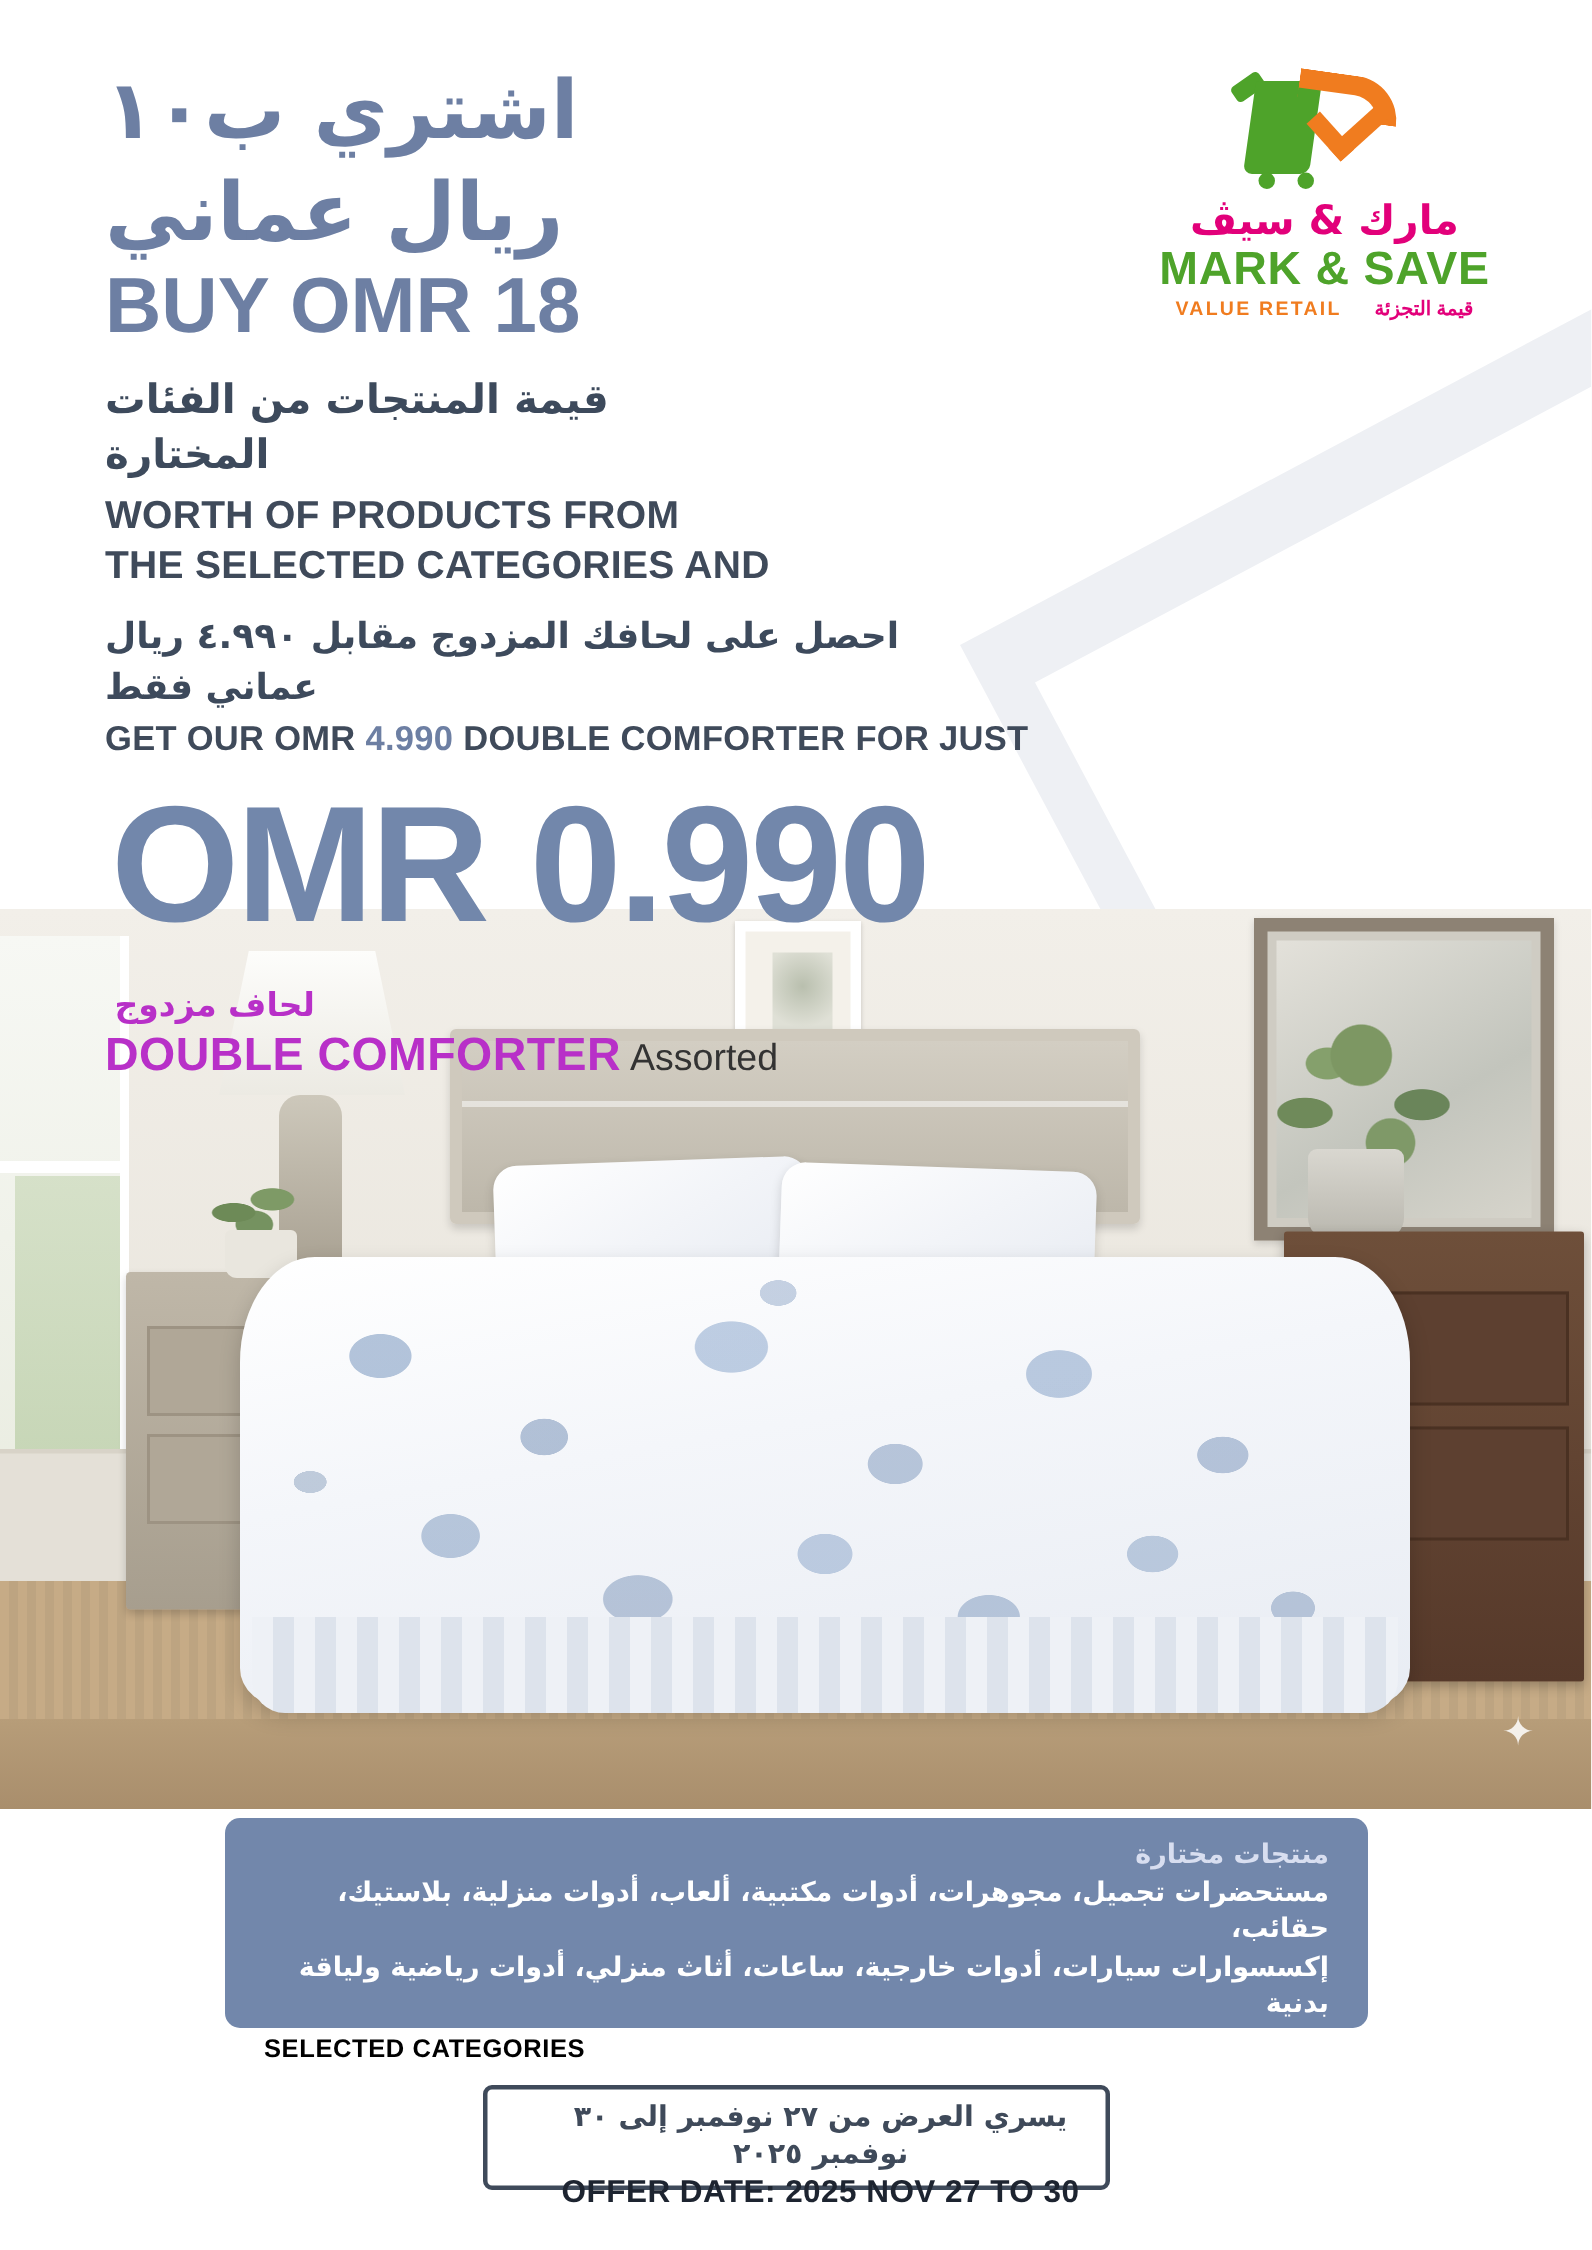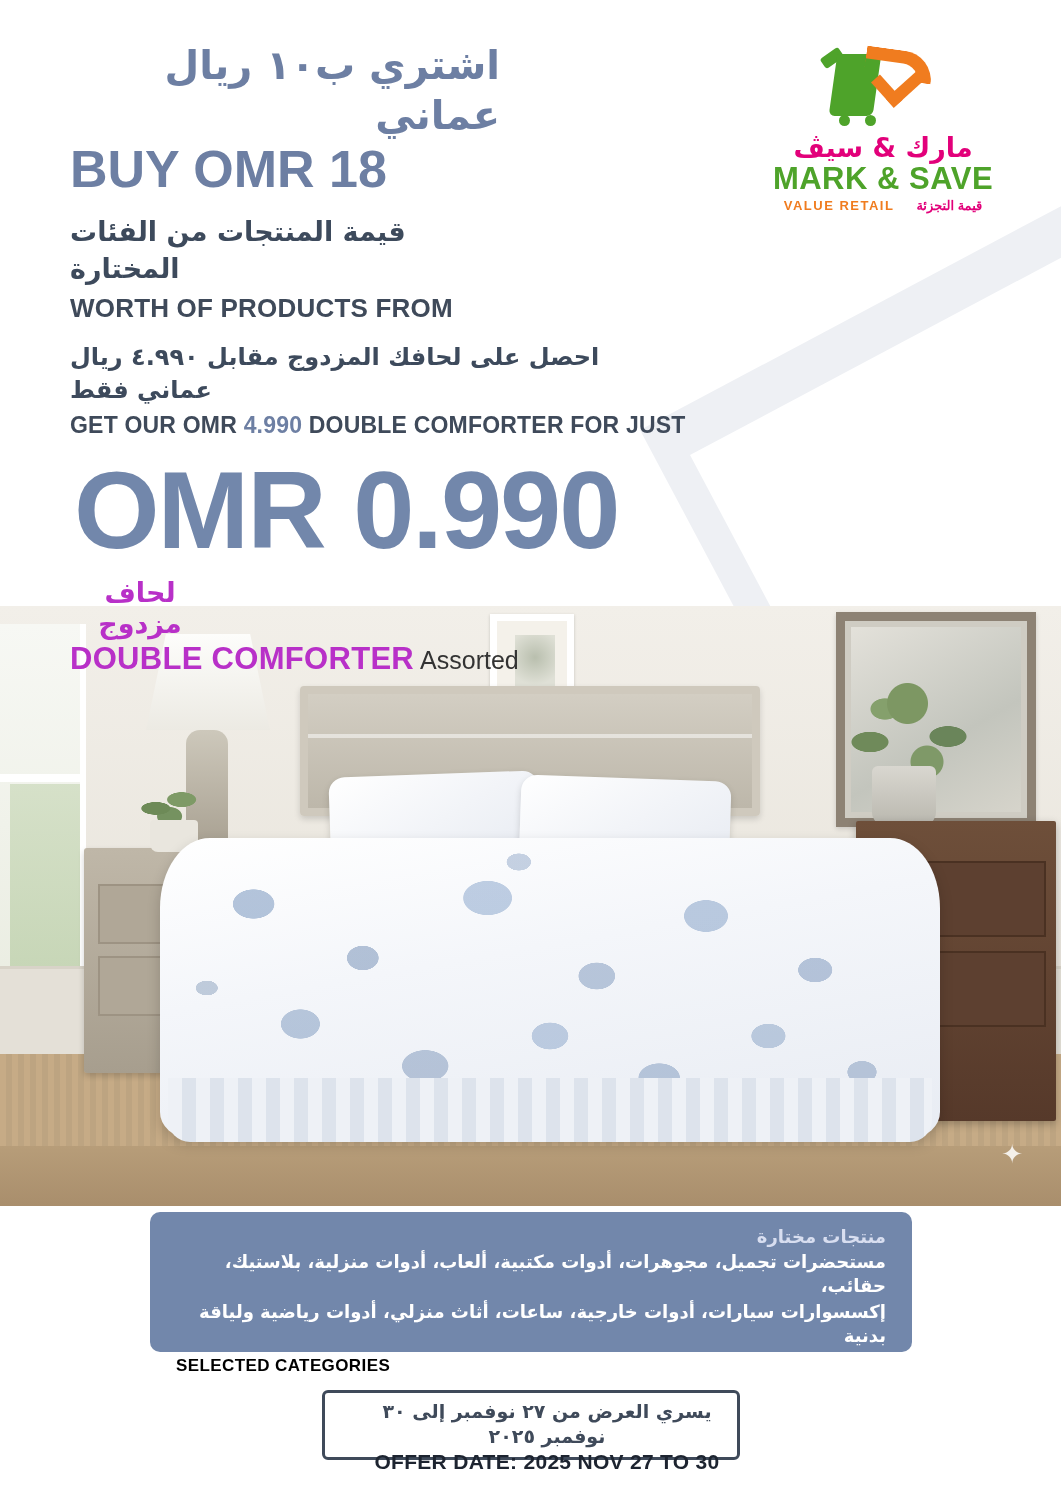--- a/index.html
+++ b/index.html
@@ -44,22 +44,22 @@
 
   
   .header {
     position: relative;
     z-index: 2;
     padding: 40px 0 0 70px;
   }
   .ar-line1 {
     font-family: "DejaVu Sans", sans-serif;
     direction: rtl;
-    text-align: right;
-    font-size: 40px;
+    text-align: left;
+    font-size: 54px;
     font-weight: bold;
     color: #6d7fa3;
     line-height: 1.25;
     width: 430px;
   }
   .en-line1 {
     font-size: 52px;
     font-weight: bold;
     color: #6d7fa3;
     letter-spacing: 0px;
@@ -111,26 +111,26 @@
     color: #7287ab;
     letter-spacing: -2px;
     line-height: 1;
     margin-top: 16px;
     margin-left: 4px;
   }
 
   .ar-product {
     font-family: "DejaVu Sans", sans-serif;
     direction: rtl;
-    text-align: center;
-    font-size: 27px;
+    text-align: right;
+    font-size: 22px;
     font-weight: bold;
     color: #b830c8;
     width: 140px;
-    margin-top: 12px;
+    margin-top: 26px;
   }
   .en-product {
     margin-top: 2px;
     white-space: nowrap;
   }
   .en-product .name {
     font-size: 31px;
     font-weight: bold;
     color: #b830c8;
     letter-spacing: 0.3px;
@@ -492,20 +492,21 @@
       <span class="ar">قيمة التجزئة</span>
     </div>
   </div>
 
   <div class="header">
     <div class="ar-line1">اشتري ب١٠ ريال عماني</div>
     <div class="en-line1">BUY OMR 18</div>
 
     <div class="ar-line2">قيمة المنتجات من الفئات المختارة</div>
     <div class="en-line2">WORTH OF PRODUCTS FROM</div>
+    <div class="en-line2" style="margin-top:0">THE SELECTED CATEGORIES AND</div>
 
     <div class="ar-line3">احصل على لحافك المزدوج مقابل ٤.٩٩٠ ريال عماني فقط</div>
     <div class="en-line3"><span>GET OUR OMR </span><span class="hl">4.990</span><span> DOUBLE COMFORTER FOR JUST</span></div>
 
     <div class="price-big">OMR 0.990</div>
 
     <div class="ar-product">لحاف مزدوج</div>
     <div class="en-product">
       <span class="name">DOUBLE COMFORTER</span><span class="assorted">Assorted</span>
     </div>

